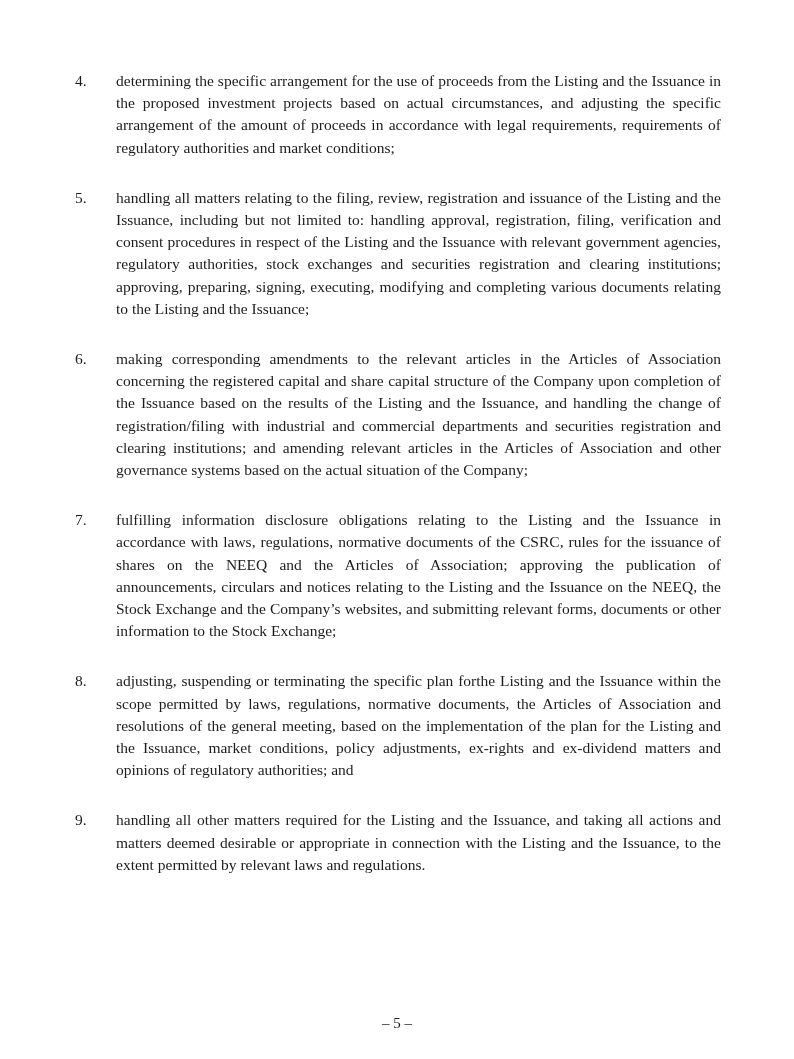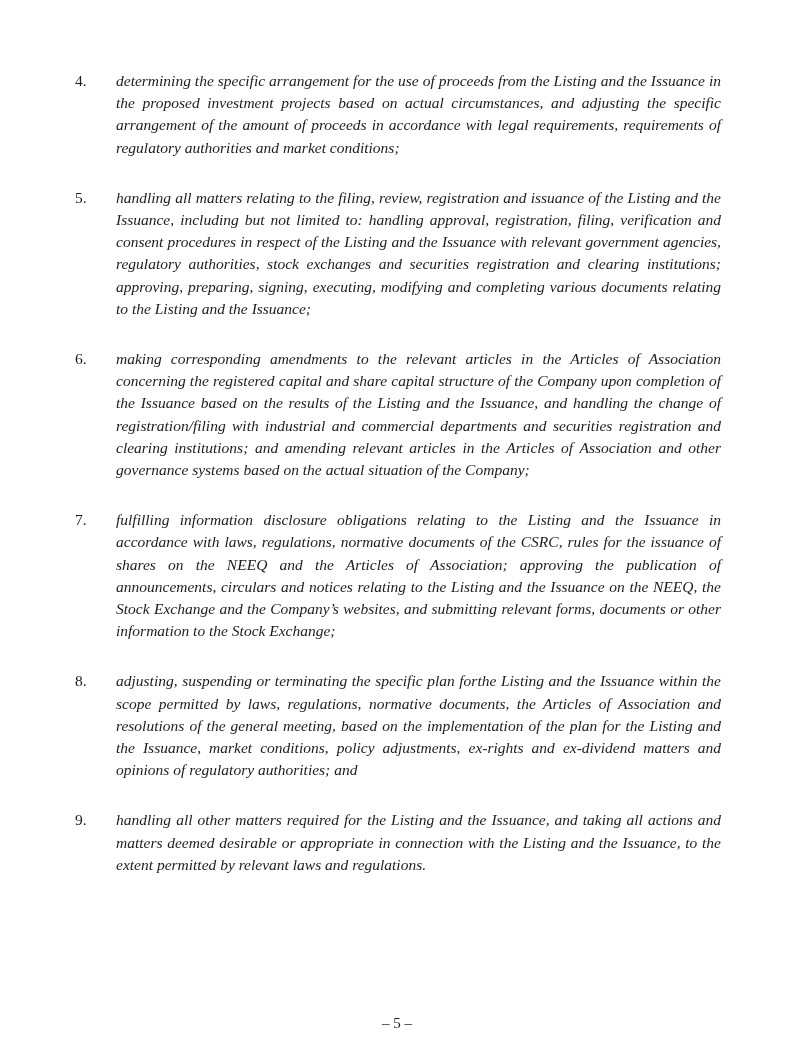--- a/index.html
+++ b/index.html
@@ -35,21 +35,20 @@
   }
   .item-number {
     width: 41px;
     flex-shrink: 0;
     text-align: left;
   }
   .item-text {
     flex: 1;
     text-align: justify;
     text-justify: inter-word;
-    font-style: italic;
   }
   .footer {
     position: absolute;
     left: 0;
     right: 0;
     top: 1013px;
     text-align: center;
     font-size: 15px;
     line-height: 20px;
     color: #1c1c1c;

